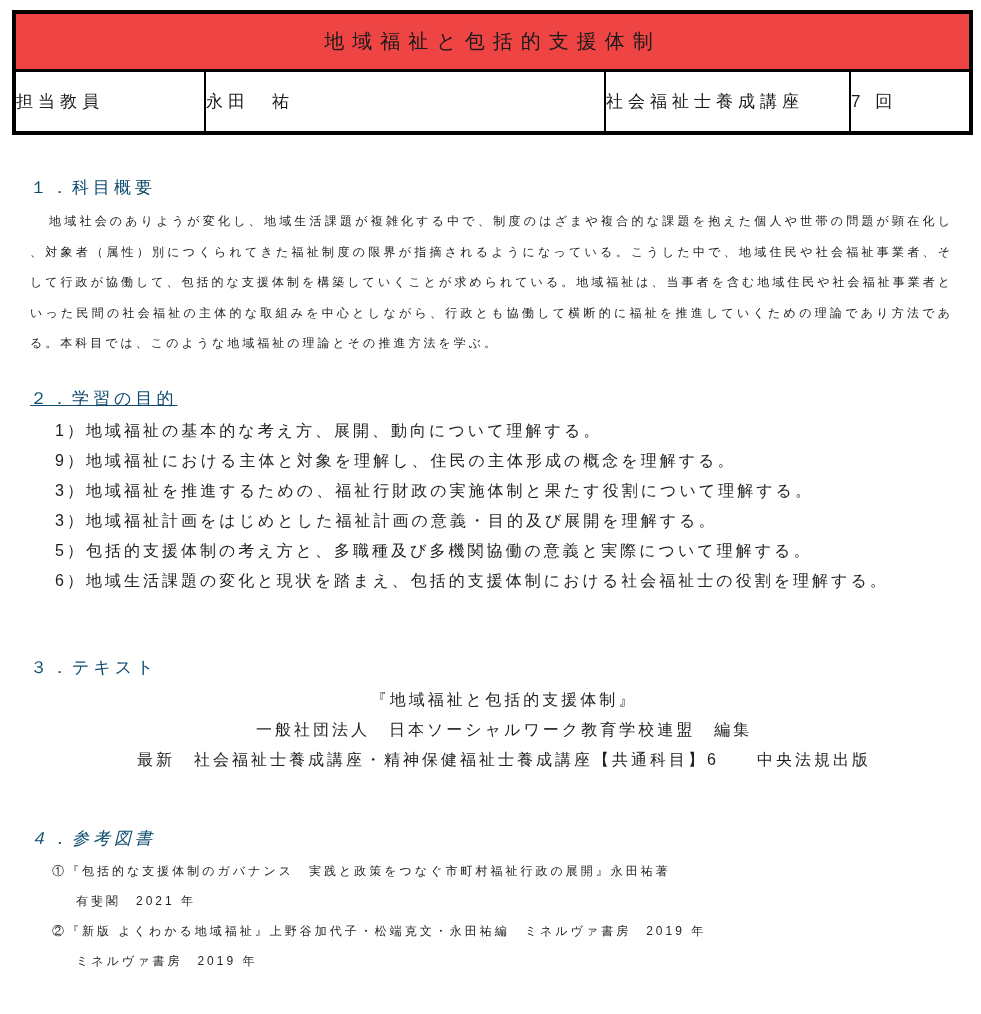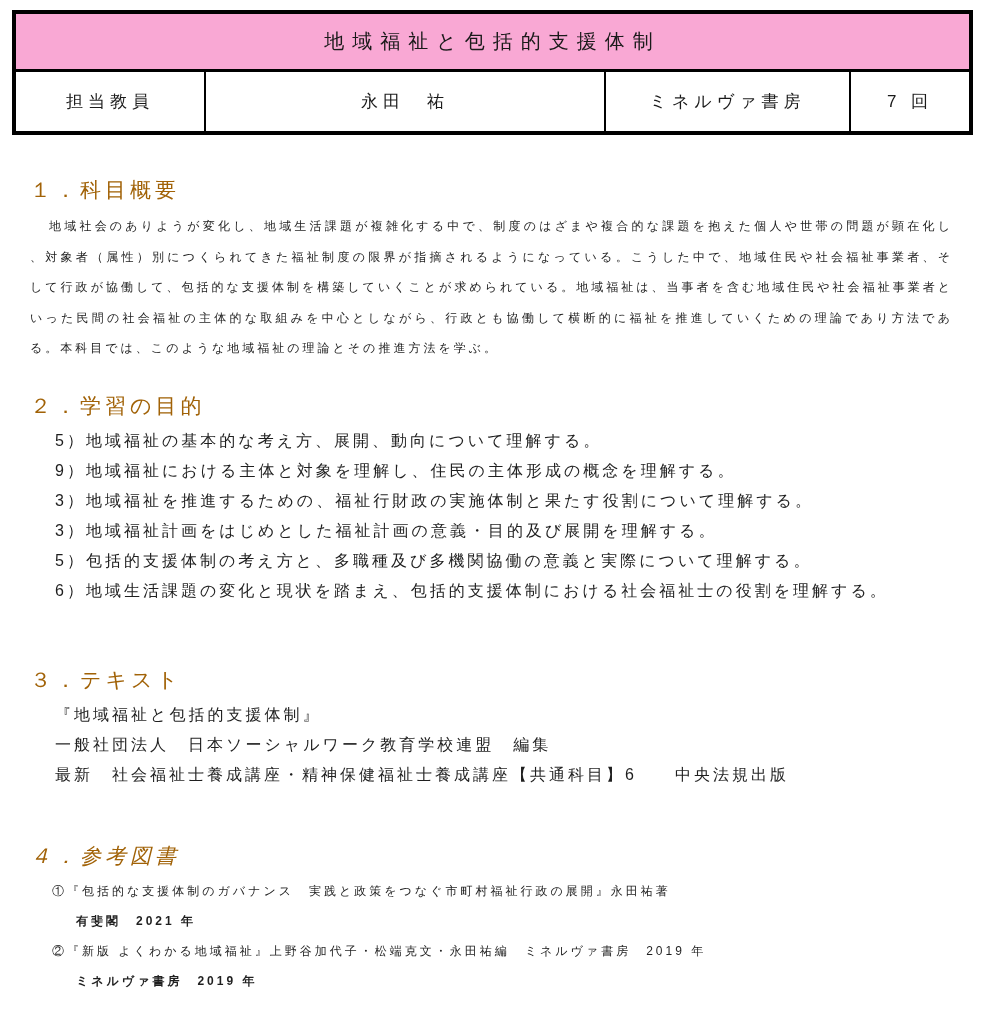--- a/index.html
+++ b/index.html
@@ -13,124 +13,124 @@
 
   
   .header-table-wrap { padding: 10px 12px 0 12px; }
   table.header-table {
     width: 957px;
     border-collapse: collapse;
     table-layout: fixed;
     border: 4px solid #000000;
   }
   td.title-cell {
-    background: #f9a8d4;
+    background: #ef4444;
     height: 58px;
     text-align: center;
     vertical-align: middle;
     font-size: 20px;
     letter-spacing: 8px;
     border-bottom: 3px solid #000000;
     color: #1a1a1a;
   }
   tr.info-row td {
     height: 63px;
-    text-align: center;
     vertical-align: middle;
     font-size: 17px;
     letter-spacing: 5px;
     border: 2px solid #000000;
     background: #ffffff;
     color: #1a1a1a;
   }
 
   
   .content { padding: 0 28px 0 30px; }
   .section-heading {
-    font-size: 21px;
+    font-size: 17px;
     font-weight: normal;
     letter-spacing: 4px;
-    color: #a16207;
+    color: #0c4a6e;
   }
   #sec1 .section-heading { margin-top: 41px; }
   #sec1 .overview-paragraph {
     margin-top: 7px;
     font-size: 12px;
     letter-spacing: 3px;
     line-height: 30.5px;
     text-indent: 19px;
     text-align: justify;
     word-break: break-all;
     line-break: anywhere;
   }
-  #sec2 .section-heading { margin-top: 28px; }
+  #sec2 .section-heading { margin-top: 28px; text-decoration: underline; }
   .objective-list { margin-top: 6px; list-style: none; }
   .objective-list li {
     margin-left: 25px;
     font-size: 16px;
     letter-spacing: 3px;
     line-height: 30px;
     white-space: nowrap;
   }
   #sec3 .section-heading { margin-top: 60px; }
   .textbook-lines { margin-top: 6px; }
   .textbook-lines .text-line {
     margin-left: 25px;
     font-size: 16px;
     letter-spacing: 3px;
     line-height: 30px;
     white-space: nowrap;
+    text-align: center;
   }
   #sec4 .section-heading { margin-top: 52px; font-style: italic; }
   .reference-list { margin-top: 6px; }
   .reference-list .ref-line {
     margin-left: 22px;
     font-size: 12px;
     letter-spacing: 3px;
     line-height: 30px;
     white-space: nowrap;
   }
-  .reference-list .ref-line.continuation { margin-left: 46px; font-weight: bold; }
+  .reference-list .ref-line.continuation { margin-left: 46px; }
 </style>
 </head>
 <body>
 
 <div class="header-table-wrap">
   <table class="header-table">
     <colgroup>
       <col style="width:191px">
       <col style="width:400px">
       <col style="width:245px">
       <col style="width:121px">
     </colgroup>
     <tbody>
       <tr>
         <td class="title-cell" colspan="4">地域福祉と包括的支援体制</td>
       </tr>
       <tr class="info-row">
         <td>担当教員</td>
         <td>永田　祐</td>
-        <td>ミネルヴァ書房</td>
+        <td>社会福祉士養成講座</td>
         <td>7 回</td>
       </tr>
     </tbody>
   </table>
 </div>
 
 <div class="content">
 
   <section id="sec1">
     <h2 class="section-heading">１．科目概要</h2>
     <p class="overview-paragraph">地域社会のありようが変化し、地域生活課題が複雑化する中で、制度のはざまや複合的な課題を抱えた個人や世帯の問題が顕在化し、対象者（属性）別につくられてきた福祉制度の限界が指摘されるようになっている。こうした中で、地域住民や社会福祉事業者、そして行政が協働して、包括的な支援体制を構築していくことが求められている。地域福祉は、当事者を含む地域住民や社会福祉事業者といった民間の社会福祉の主体的な取組みを中心としながら、行政とも協働して横断的に福祉を推進していくための理論であり方法である。本科目では、このような地域福祉の理論とその推進方法を学ぶ。</p>
   </section>
 
   <section id="sec2">
     <h2 class="section-heading">２．学習の目的</h2>
     <ul class="objective-list">
-      <li>5）地域福祉の基本的な考え方、展開、動向について理解する。</li>
+      <li>1）地域福祉の基本的な考え方、展開、動向について理解する。</li>
       <li>9）地域福祉における主体と対象を理解し、住民の主体形成の概念を理解する。</li>
       <li>3）地域福祉を推進するための、福祉行財政の実施体制と果たす役割について理解する。</li>
       <li>3）地域福祉計画をはじめとした福祉計画の意義・目的及び展開を理解する。</li>
       <li>5）包括的支援体制の考え方と、多職種及び多機関協働の意義と実際について理解する。</li>
       <li>6）地域生活課題の変化と現状を踏まえ、包括的支援体制における社会福祉士の役割を理解する。</li>
     </ul>
   </section>
 
   <section id="sec3">
     <h2 class="section-heading">３．テキスト</h2>

